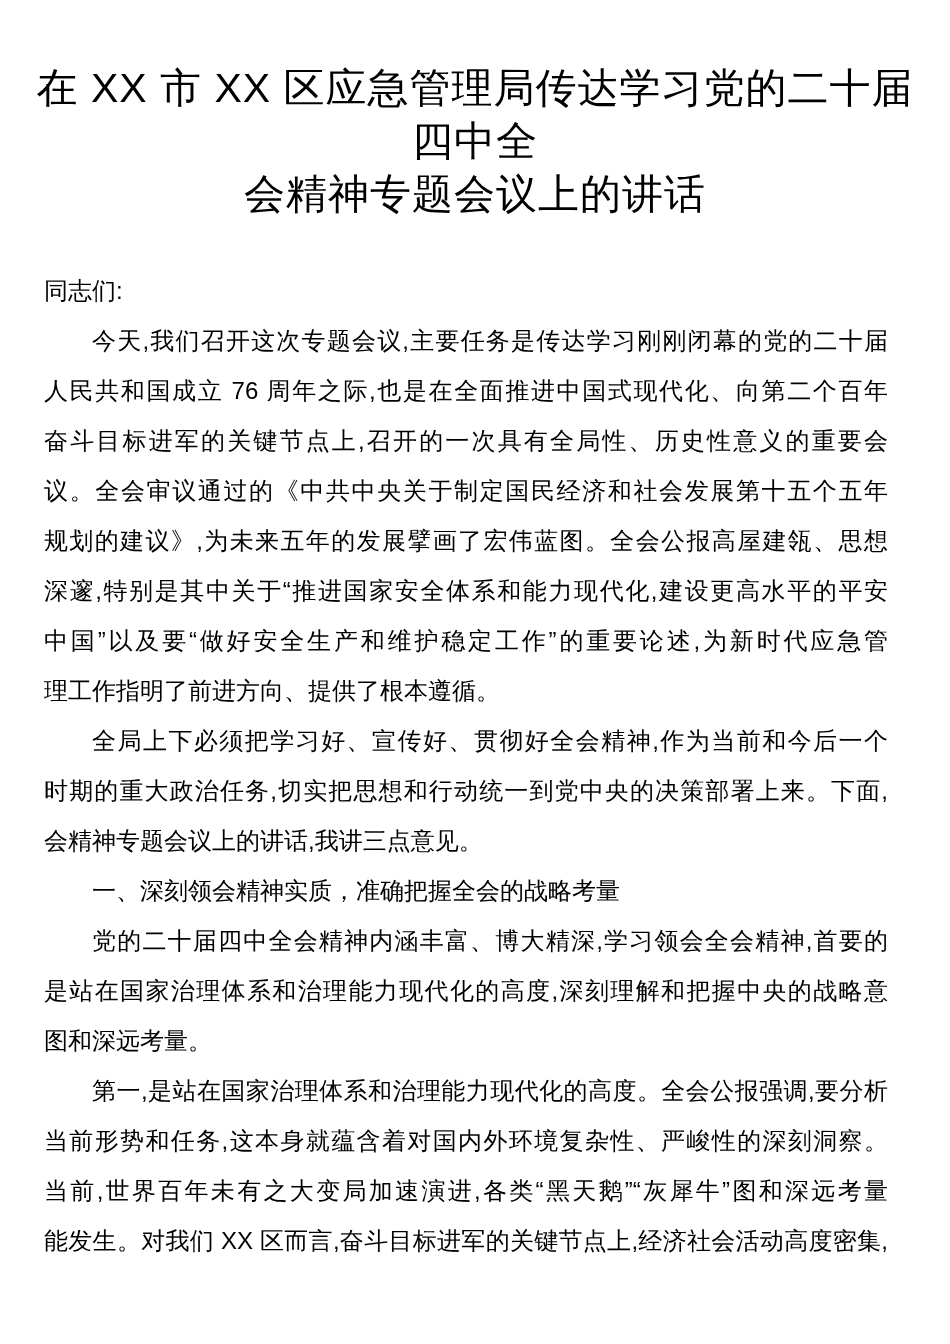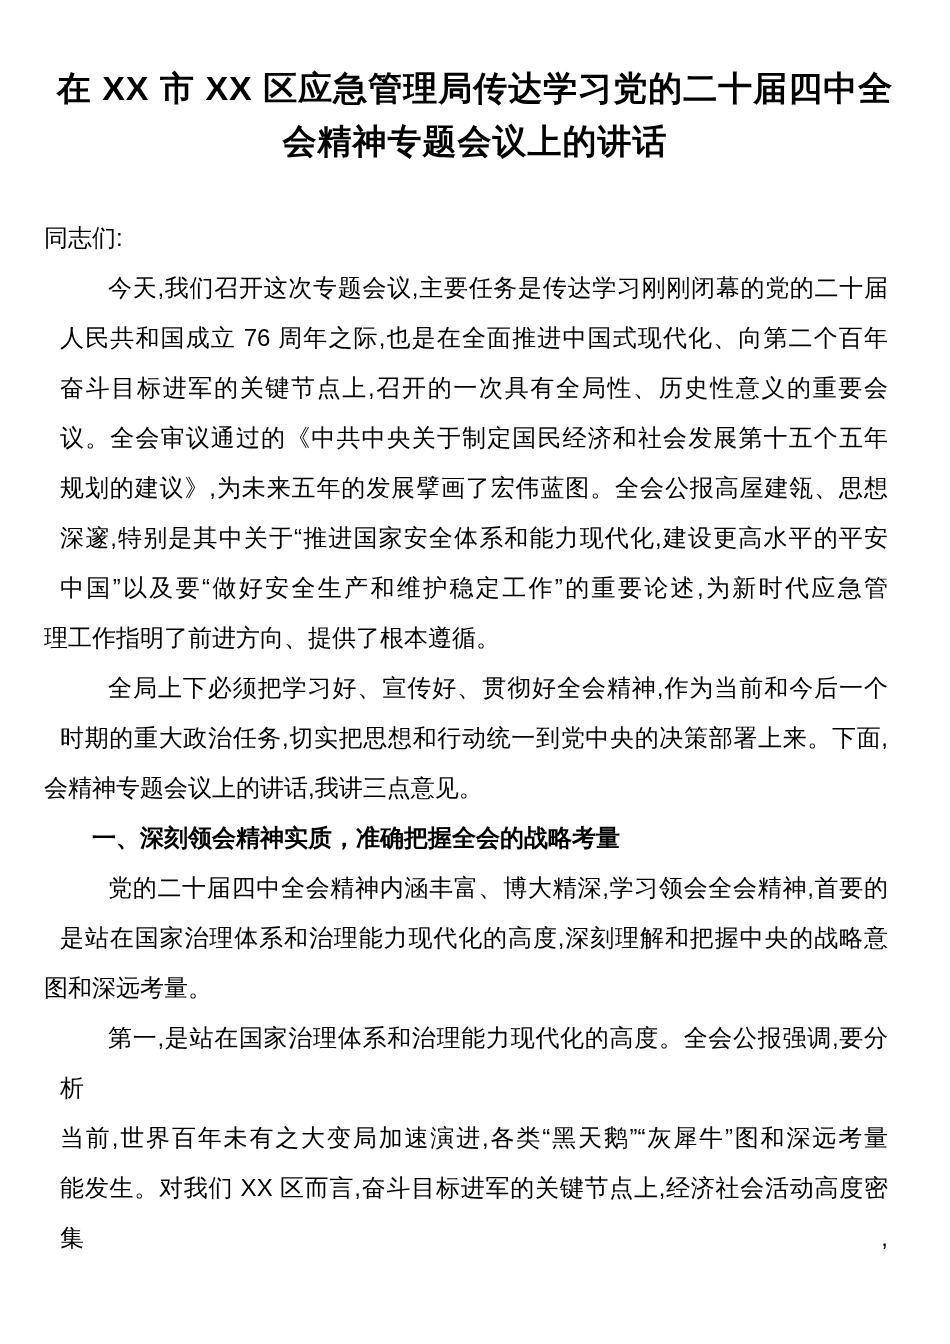--- a/index.html
+++ b/index.html
@@ -12,46 +12,45 @@
     width: 950px;
     height: 1344px;
     background: #ffffff;
     color: #000000;
     font-family: "Liberation Sans", "DejaVu Sans", sans-serif;
     overflow: hidden;
   }
   .doc-title {
     margin: 62px 20px 0 20px;
     text-align: center;
-    font-size: 34px;
-    font-weight: bold;
+    font-size: 41px;
+    font-weight: normal;
     line-height: 53px;
     letter-spacing: 1px;
   }
   .doc-body {
     margin-top: 45px;
     padding: 0 62px 0 44px;
     font-size: 24px;
     line-height: 50px;
   }
   .ln {
     min-height: 50px;
     text-align: left;
   }
   
   .j {
     text-align: justify;
     text-align-last: justify;
-    margin-left: 16px;
   }
   .ind {
     text-indent: 2em;
   }
   .bold {
-    font-weight: bold;
+    font-weight: normal;
   }
 </style>
 </head>
 <body>
 
 <div class="page">
 
   <h1 class="doc-title">
     <div>在 XX 市 XX 区应急管理局传达学习党的二十届四中全</div>
     <div>会精神专题会议上的讲话</div>
@@ -68,17 +67,18 @@
     <div class="ln j">中国”以及要“做好安全生产和维护稳定工作”的重要论述,为新时代应急管</div>
     <div class="ln">理工作指明了前进方向、提供了根本遵循。</div>
     <div class="ln ind j">全局上下必须把学习好、宣传好、贯彻好全会精神,作为当前和今后一个</div>
     <div class="ln j">时期的重大政治任务,切实把思想和行动统一到党中央的决策部署上来。下面,</div>
     <div class="ln">会精神专题会议上的讲话,我讲三点意见。</div>
     <div class="ln ind bold">一、深刻领会精神实质，准确把握全会的战略考量</div>
     <div class="ln ind j">党的二十届四中全会精神内涵丰富、博大精深,学习领会全会精神,首要的</div>
     <div class="ln j">是站在国家治理体系和治理能力现代化的高度,深刻理解和把握中央的战略意</div>
     <div class="ln">图和深远考量。</div>
     <div class="ln ind j">第一,是站在国家治理体系和治理能力现代化的高度。全会公报强调,要分析</div>
+    <div class="ln j">当前形势和任务,这本身就蕴含着对国内外环境复杂性、严峻性的深刻洞察。</div>
     <div class="ln j">当前,世界百年未有之大变局加速演进,各类“黑天鹅”“灰犀牛”图和深远考量</div>
     <div class="ln j">能发生。对我们 XX 区而言,奋斗目标进军的关键节点上,经济社会活动高度密集,</div>
   </div>
 
 </div>
 
 </body></html>

